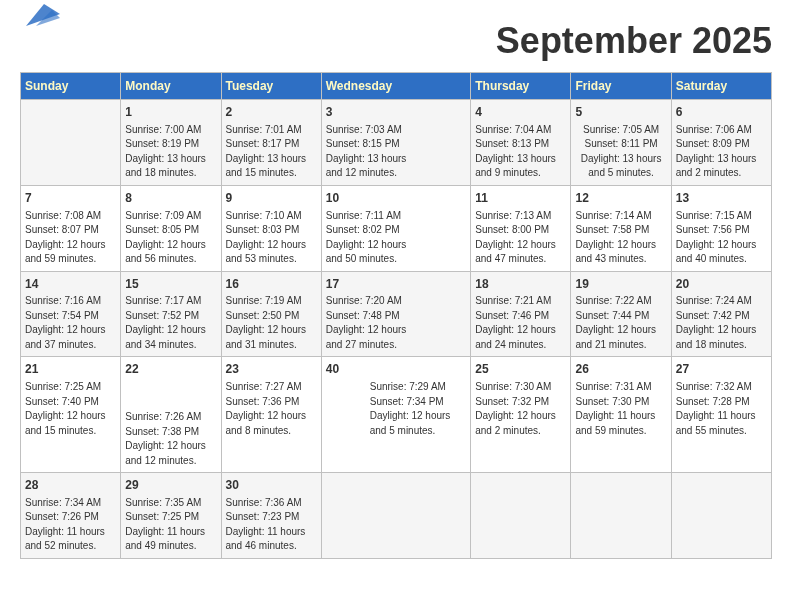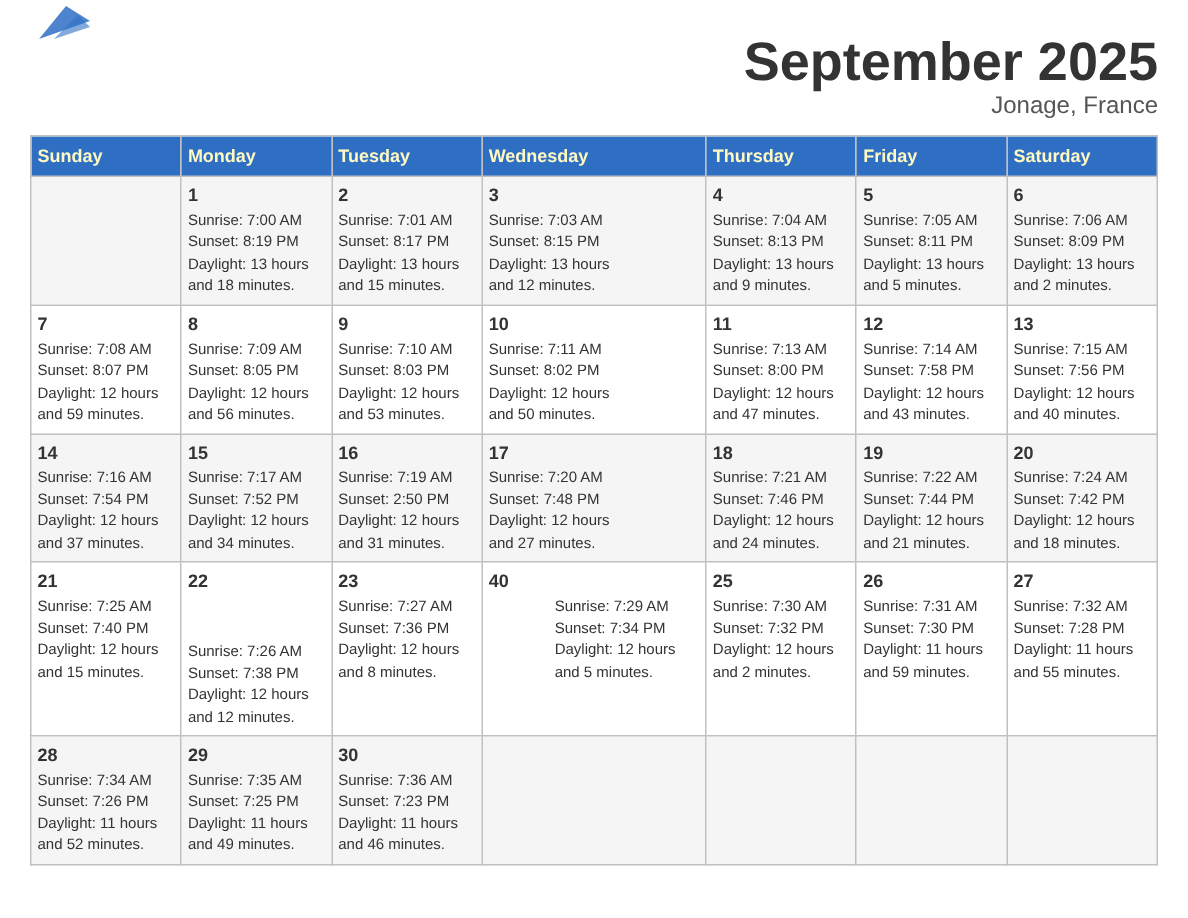--- a/index.html
+++ b/index.html
@@ -91,21 +91,20 @@
   <div class="logo">
     <div class="logo-row">
       <svg width="38" height="28" viewBox="0 0 38 28" style="margin-left:4px;margin-top:-20px;">
         <polygon points="2,26 20,4 36,14" fill="#2e6fc4" opacity="0.85"></polygon>
         <polygon points="12,26 28,10 36,18" fill="#2e6fc4" opacity="0.6"></polygon>
       </svg>
     </div>
   </div>
   <div class="title-block">
     <div class="month-title">September 2025</div>
-    <div class="location">Jonage, France</div>
   </div>
 </div>
 
 <table>
   <thead>
     <tr id="header-row">
         <th>Sunday</th>
         <th>Monday</th>
         <th>Tuesday</th>
         <th>Wednesday</th>
@@ -140,21 +139,21 @@
         </td>
         <td>
           <span class="day-num">4</span>
           <div class="day-info" style="white-space: pre-line;">Sunrise: 7:04 AM
 Sunset: 8:13 PM
 Daylight: 13 hours
 and 9 minutes.</div>
         </td>
         <td>
           <span class="day-num">5</span>
-          <div class="day-info" style="white-space: pre-line;">Sunrise: 7:05 AM
+          <div class="day-info" style="white-space: pre-line; text-align: center;">Sunrise: 7:05 AM
 Sunset: 8:11 PM
 Daylight: 13 hours
 and 5 minutes.</div>
         </td>
         <td>
           <span class="day-num">6</span>
           <div class="day-info" style="white-space: pre-line;">Sunrise: 7:06 AM
 Sunset: 8:09 PM
 Daylight: 13 hours
 and 2 minutes.</div>

